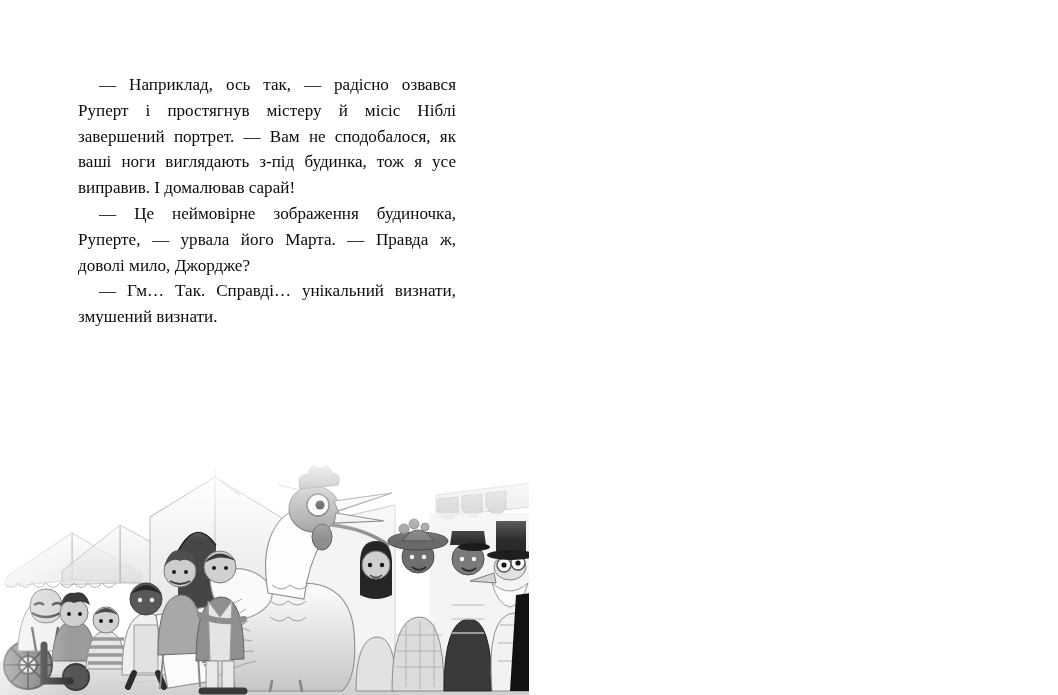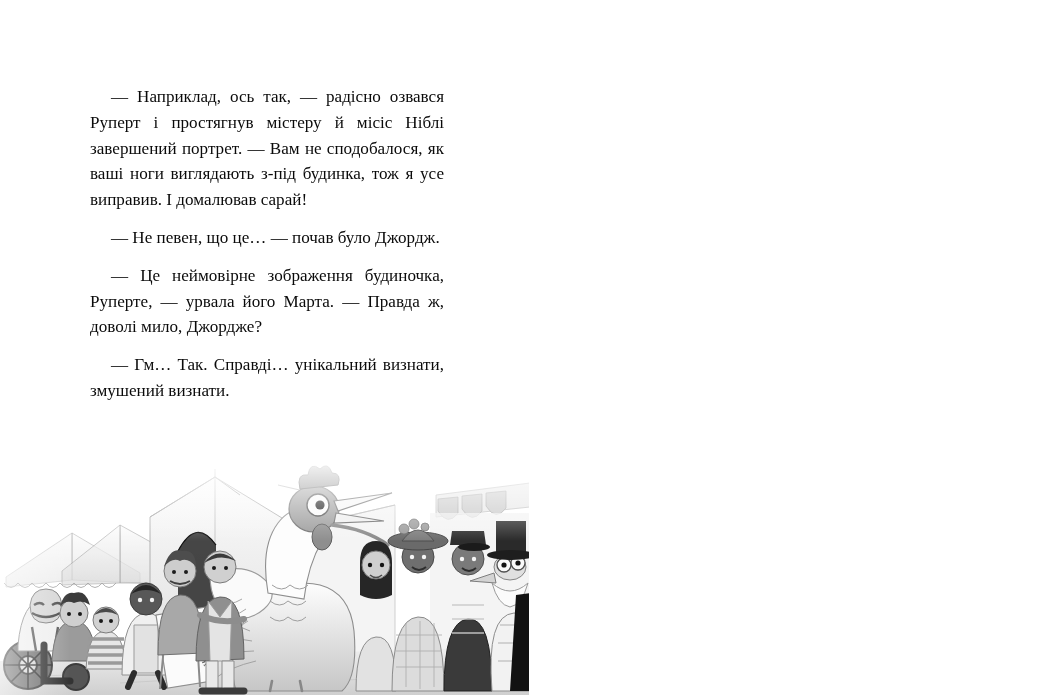--- a/index.html
+++ b/index.html
@@ -20,41 +20,40 @@
     top:72px;
     font-size:17.1px;
     line-height:25.8px;
     text-align:justify;
     text-justify:inter-word;
     hyphens:manual;
     color:#0a0a0a;
   }
   .page-left  .textcol{left:78px;width:378px;}
 
-  .textcol p{margin:12px;text-indent:21px;}
+  .textcol p{margin:0;text-indent:21px;}
 
   
   .illo{
     position:absolute;
     left:0;bottom:0;
     width:530px;height:240px;
     overflow:hidden;
   }
   .illo svg{display:block;width:530px;height:240px;}
 </style>
 </head>
 <body>
 
 <div class="spread">
 
   <div class="page page-left">
 
     <div class="textcol">
       <p>— Наприклад, ось так, — радісно озвався Руперт і простягнув містеру й місіс Ніблі завершений портрет. — Вам не сподобалося, як ваші ноги виглядають з-під будинка, тож я усе виправив. І домалював сарай!</p>
-      <p>— Не певен, що це… — почав було Джордж.</p>
       <p>— Це неймовірне зображення будиночка, Руперте, — урвала його Марта. — Правда ж, доволі мило, Джордже?</p>
       <p>— Гм… Так. Справді… унікальний визнати, змушений визнати.</p>
     </div>
 
     <div class="illo">
       <svg viewBox="0 0 530 240" xmlns="http://www.w3.org/2000/svg" aria-hidden="true">
         <defs>
           <linearGradient id="fadeTop" x1="0" y1="0" x2="0" y2="1">
             <stop offset="0" stop-color="#ffffff" stop-opacity="1"></stop>
             <stop offset="1" stop-color="#ffffff" stop-opacity="0"></stop>

